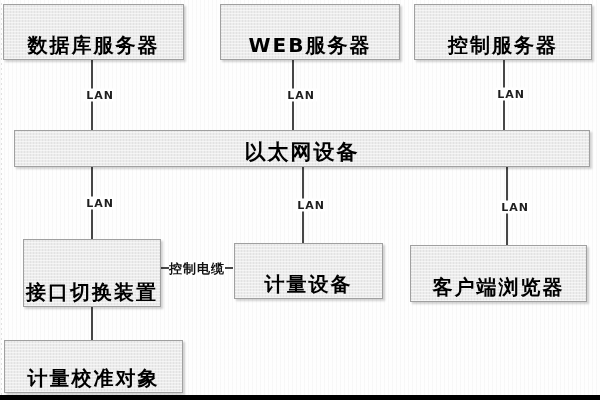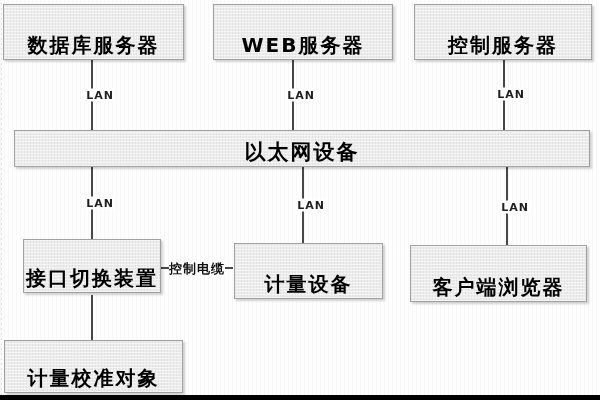--- a/index.html
+++ b/index.html
@@ -78,32 +78,32 @@
 
   <div class="lan" style="left:92px;top:203px">LAN</div>
   <div class="lan" style="left:303px;top:205px">LAN</div>
   <div class="lan" style="left:507px;top:207px">LAN</div>
 
   <div class="cable-label" style="left:197px;top:268px">控制电缆</div>
 
   <div class="node" style="left:3px;top:4px;width:181px;height:56px">
     <span>数据库服务器</span>
   </div>
-  <div class="node" style="left:213px;top:4px;width:180px;height:56px">
+  <div class="node" style="left:220px;top:4px;width:180px;height:56px">
     <span>WEB服务器</span>
   </div>
   <div class="node" style="left:414px;top:4px;width:178px;height:56px">
     <span>控制服务器</span>
   </div>
 
   <div class="node wide" style="left:14px;top:130px;width:576px;height:37px">
     <span>以太网设备</span>
   </div>
 
-  <div class="node" style="left:23px;top:239px;width:138px;height:54px">
+  <div class="node" style="left:23px;top:239px;width:138px;height:68px">
     <span>接口切换装置</span>
   </div>
   <div class="node" style="left:234px;top:243px;width:149px;height:56px">
     <span>计量设备</span>
   </div>
   <div class="node" style="left:4px;top:340px;width:179px;height:53px">
     <span>计量校准对象</span>
   </div>
 
   <div class="node" style="left:410px;top:245px;width:177px;height:57px">

